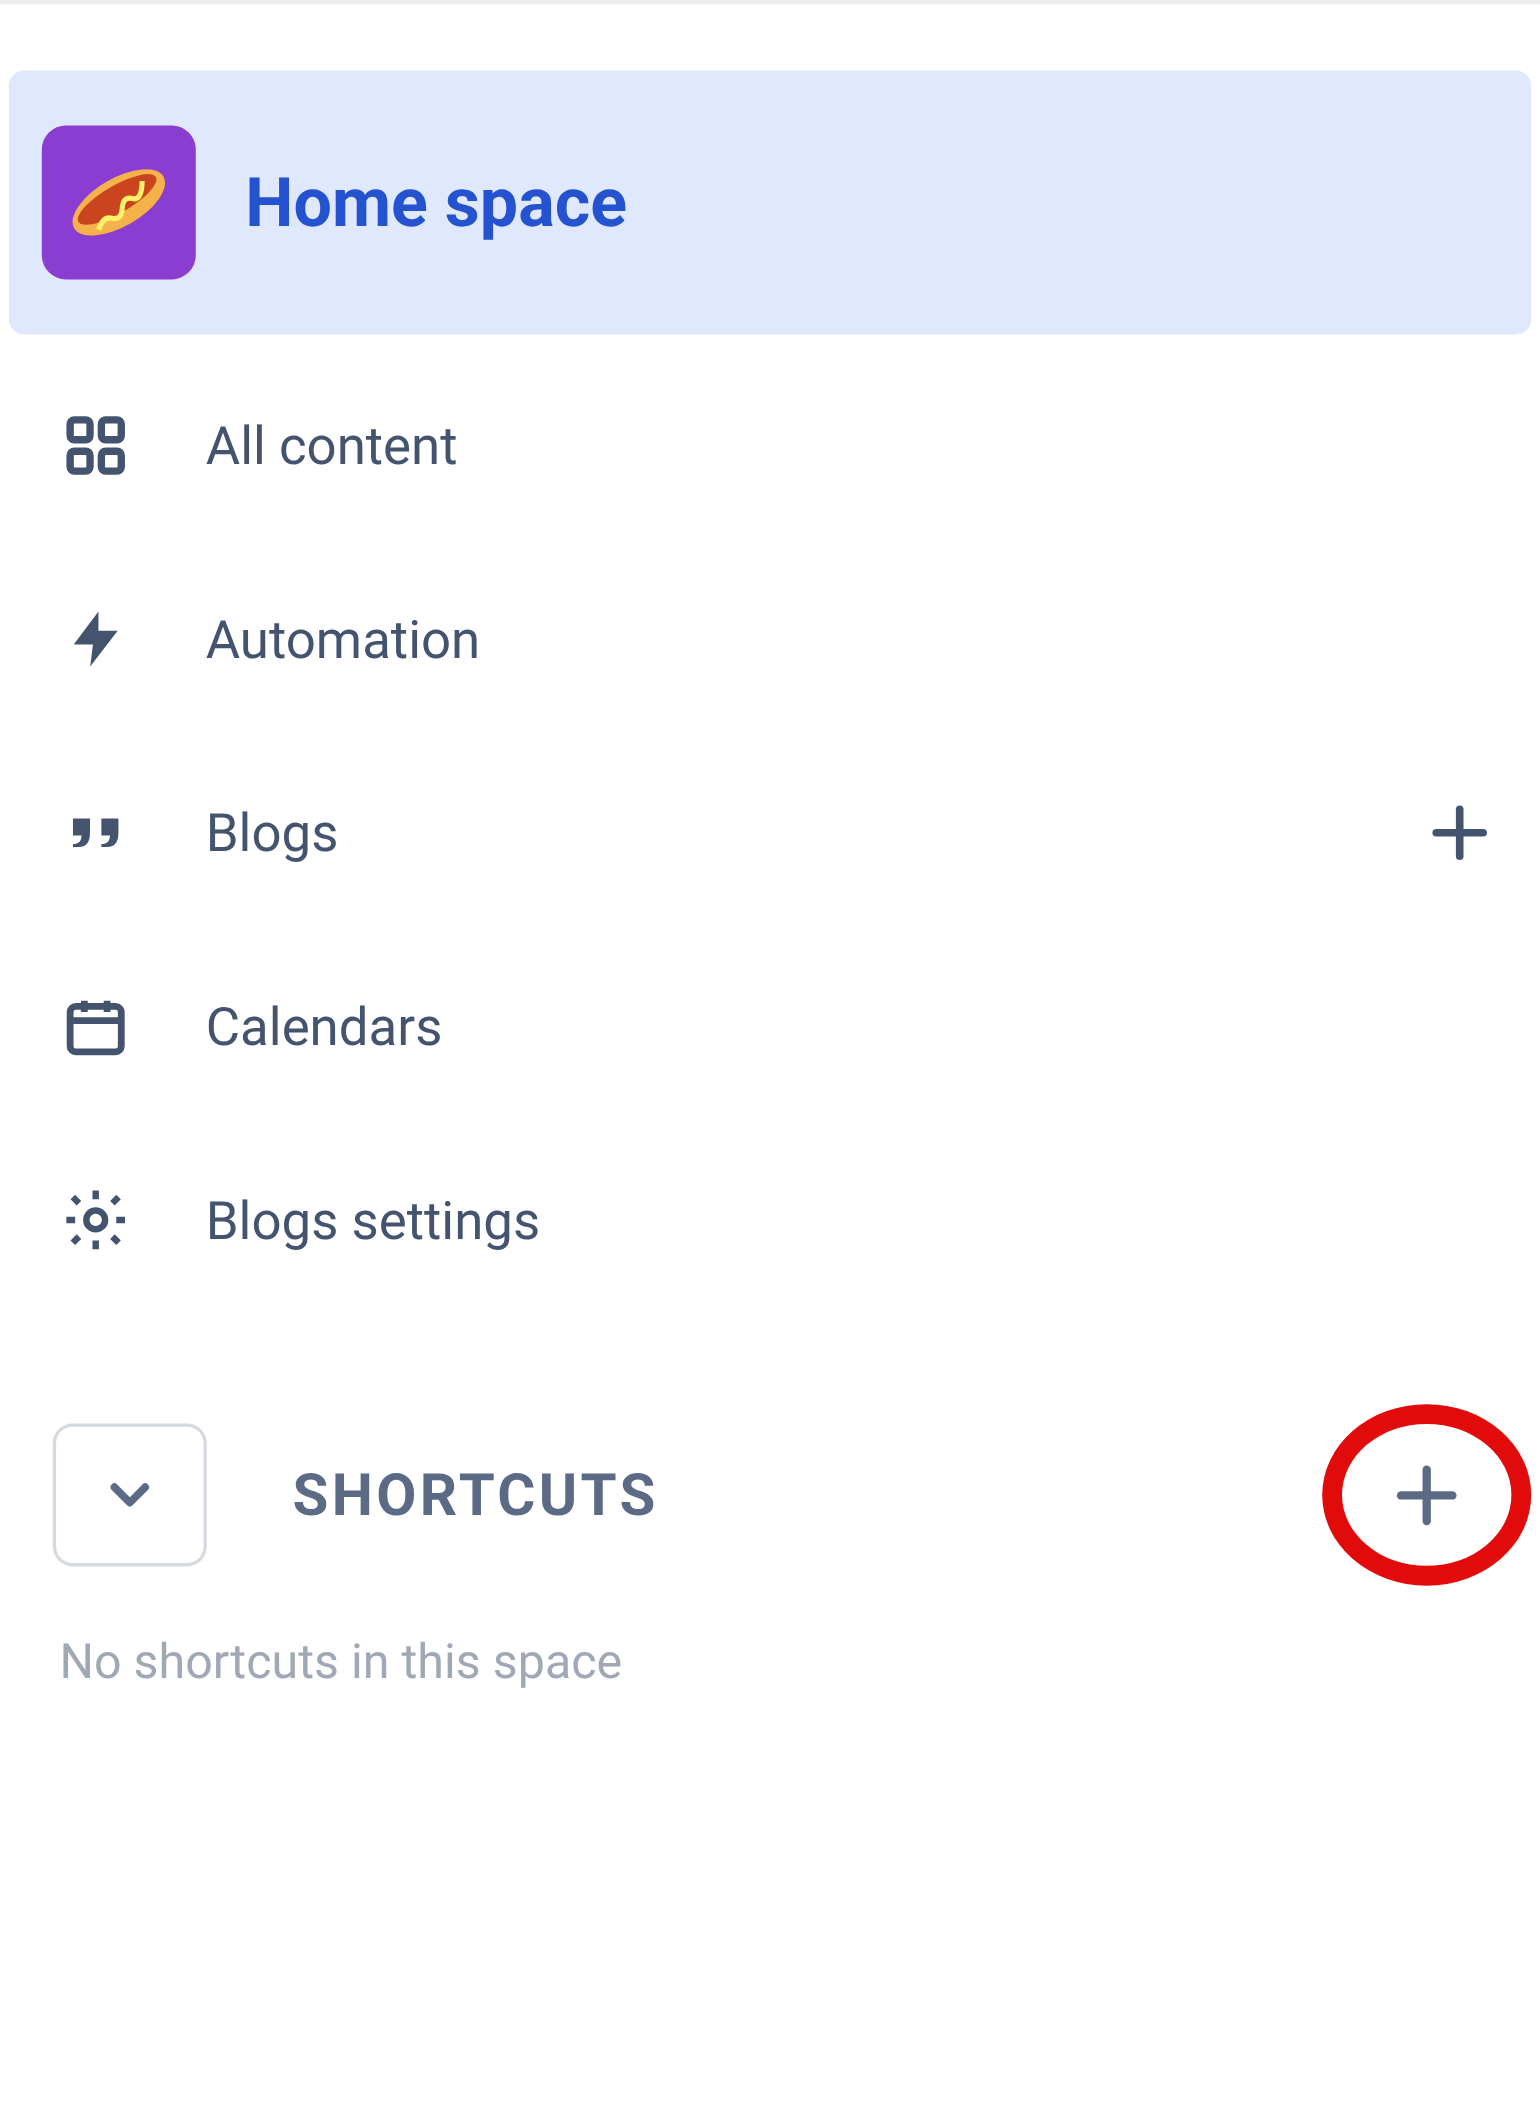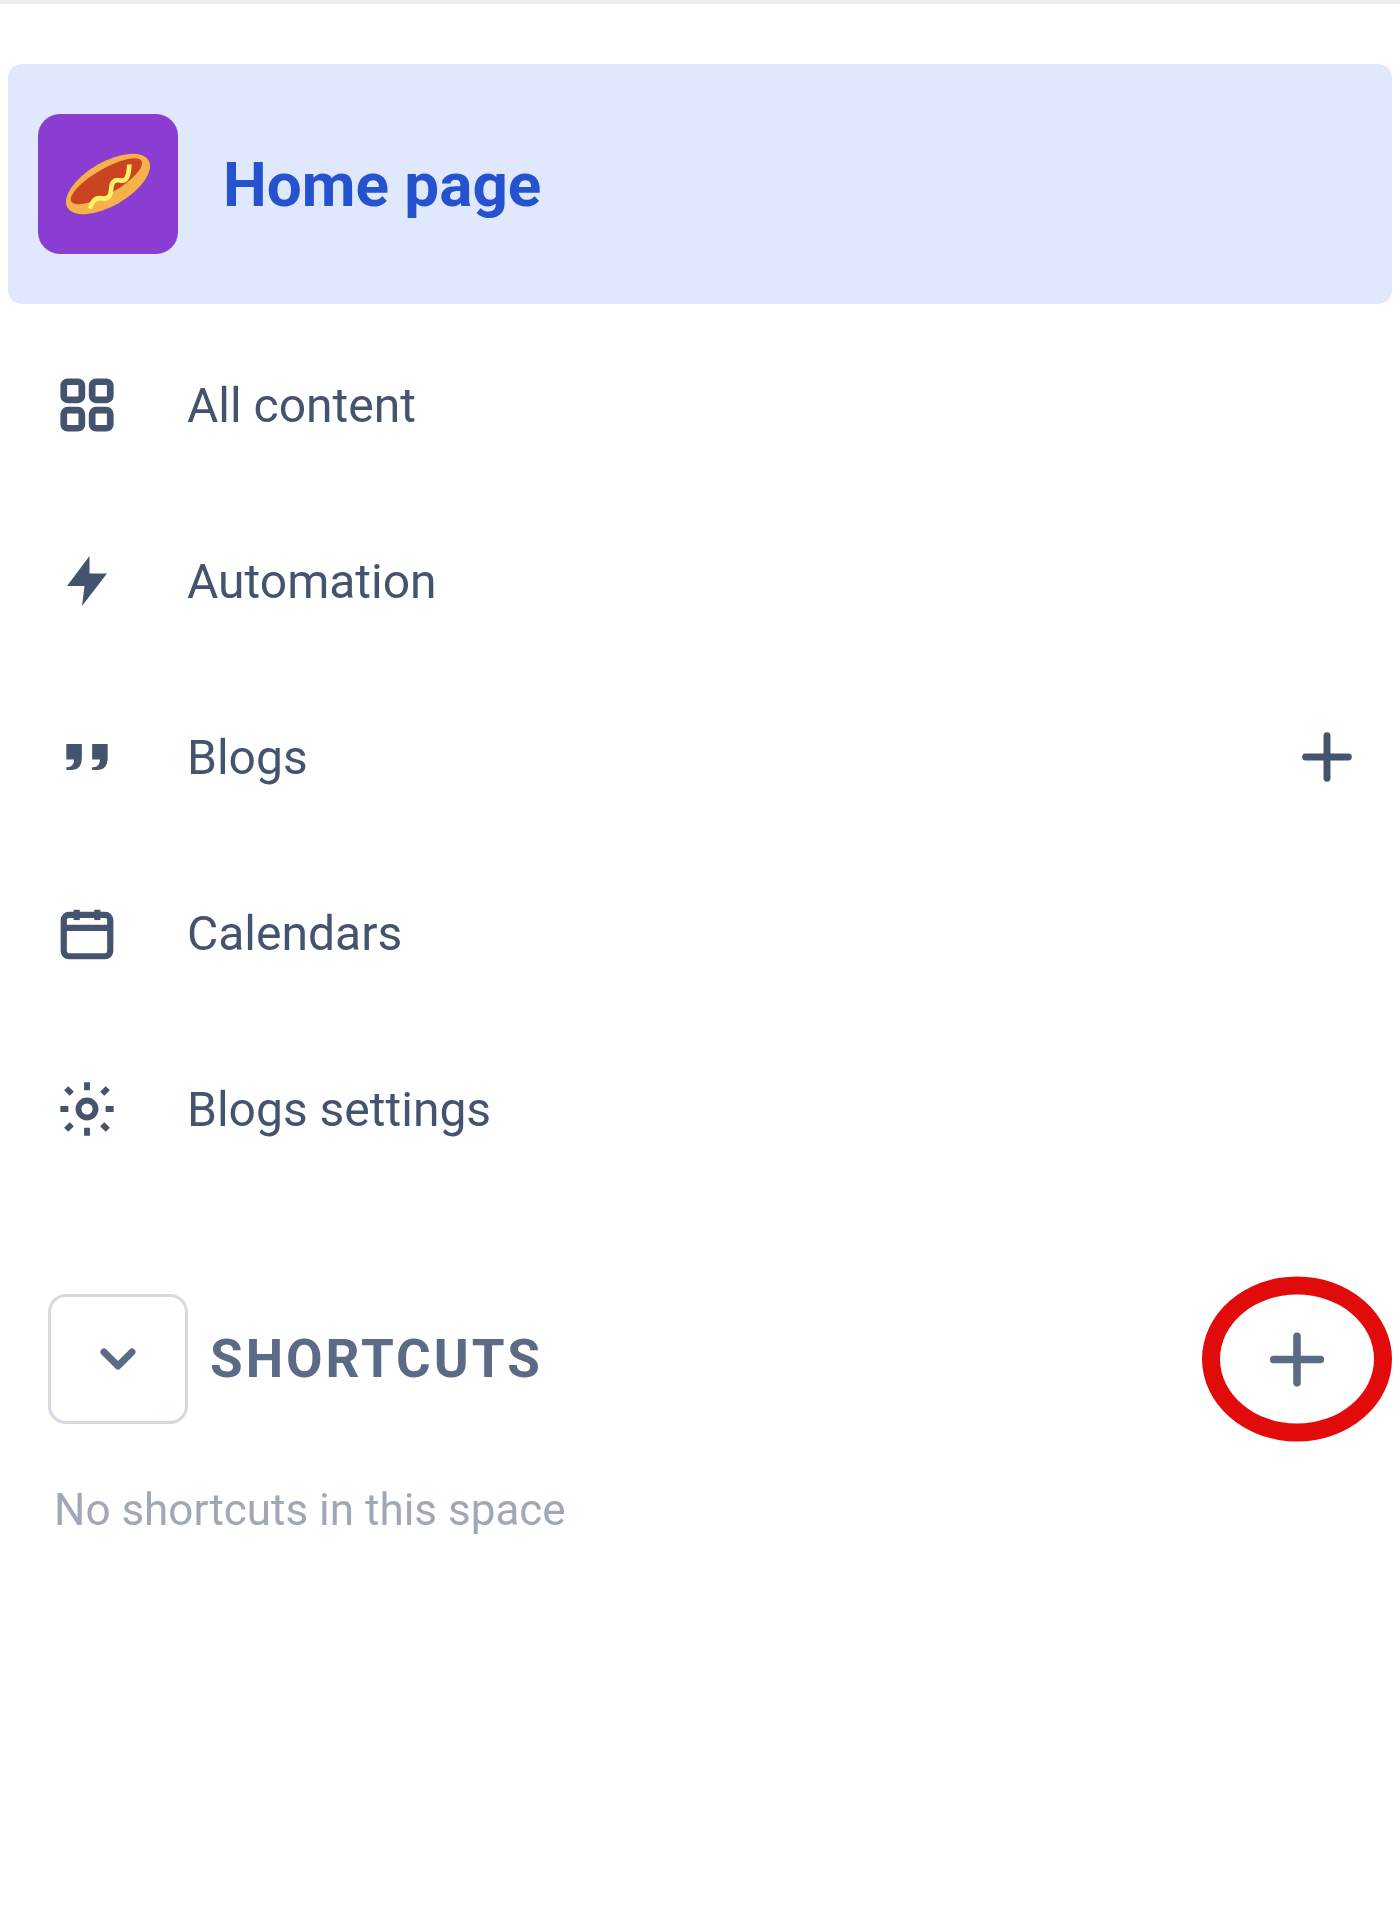--- a/index.html
+++ b/index.html
@@ -73,21 +73,21 @@
   }
 
   .section {
     margin-top: 110px;
     padding: 0 10px 0 40px;
   }
 
   .section-header {
     display: flex;
     align-items: center;
-    gap: 22px;
+    gap: 78px;
     position: relative;
   }
 
   .collapse-btn {
     width: 140px;
     height: 130px;
     border: 3px solid #d5d9e0;
     border-radius: 18px;
     display: flex;
     align-items: center;
@@ -136,21 +136,21 @@
 <div class="sidebar">
 
   <div class="nav-item active">
     <div class="space-avatar">
       <svg viewBox="0 0 64 64" width="100" height="100">
         <ellipse cx="32" cy="32" rx="30" ry="14" fill="#f5b24a" transform="rotate(-30 32 32)"></ellipse>
         <ellipse cx="32" cy="30" rx="26" ry="8" fill="#c9441f" transform="rotate(-30 32 32)"></ellipse>
         <path d="M14 40 Q20 34 24 38 Q28 42 32 36 Q36 30 40 34 Q44 38 50 28" stroke="#fff06a" stroke-width="3" fill="none" transform="rotate(-30 32 32)"></path>
       </svg>
     </div>
-    <span class="label">Home page</span>
+    <span class="label">Home space</span>
   </div>
 
   <div class="nav-item">
     <span class="icon-wrap">
       <svg viewBox="0 0 24 24" width="62" height="62" fill="none" stroke="#44546F" stroke-width="2.6">
         <rect x="3" y="3" width="7" height="7" rx="1.5"></rect>
           <rect x="14" y="3" width="7" height="7" rx="1.5"></rect>
         <rect x="3" y="14" width="7" height="7" rx="1.5"></rect>
           <rect x="14" y="14" width="7" height="7" rx="1.5"></rect>
       </svg>

